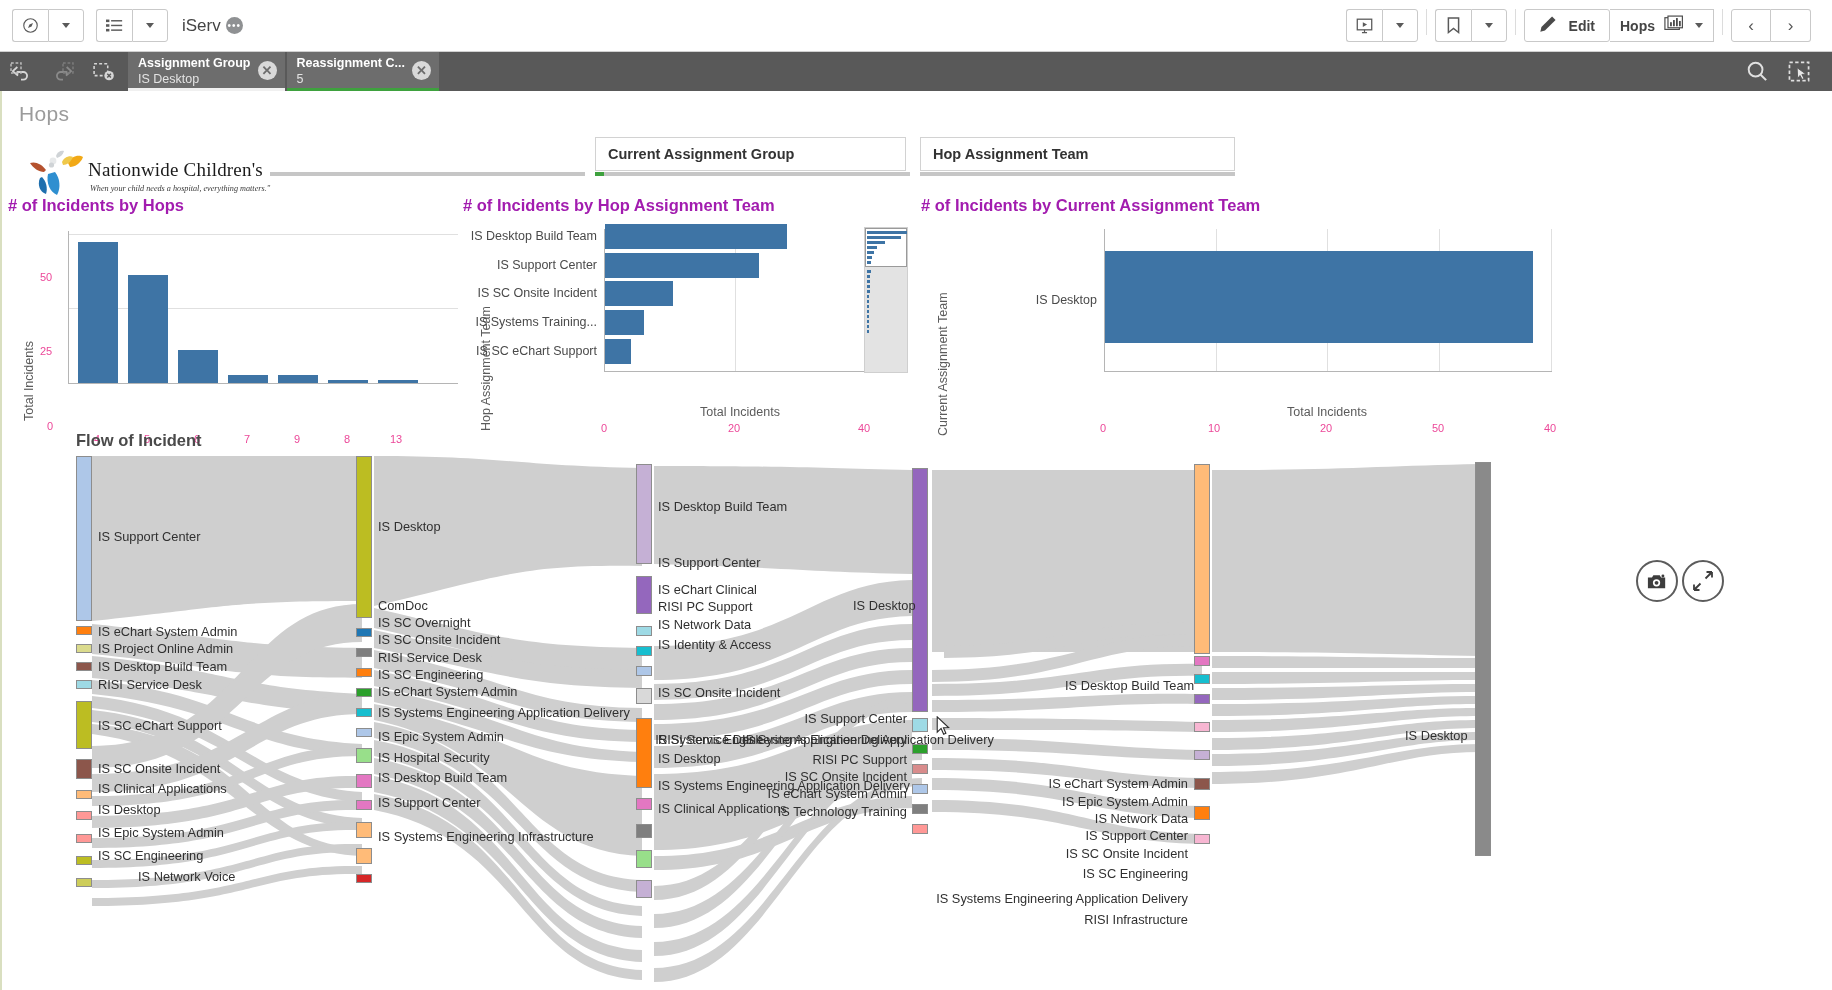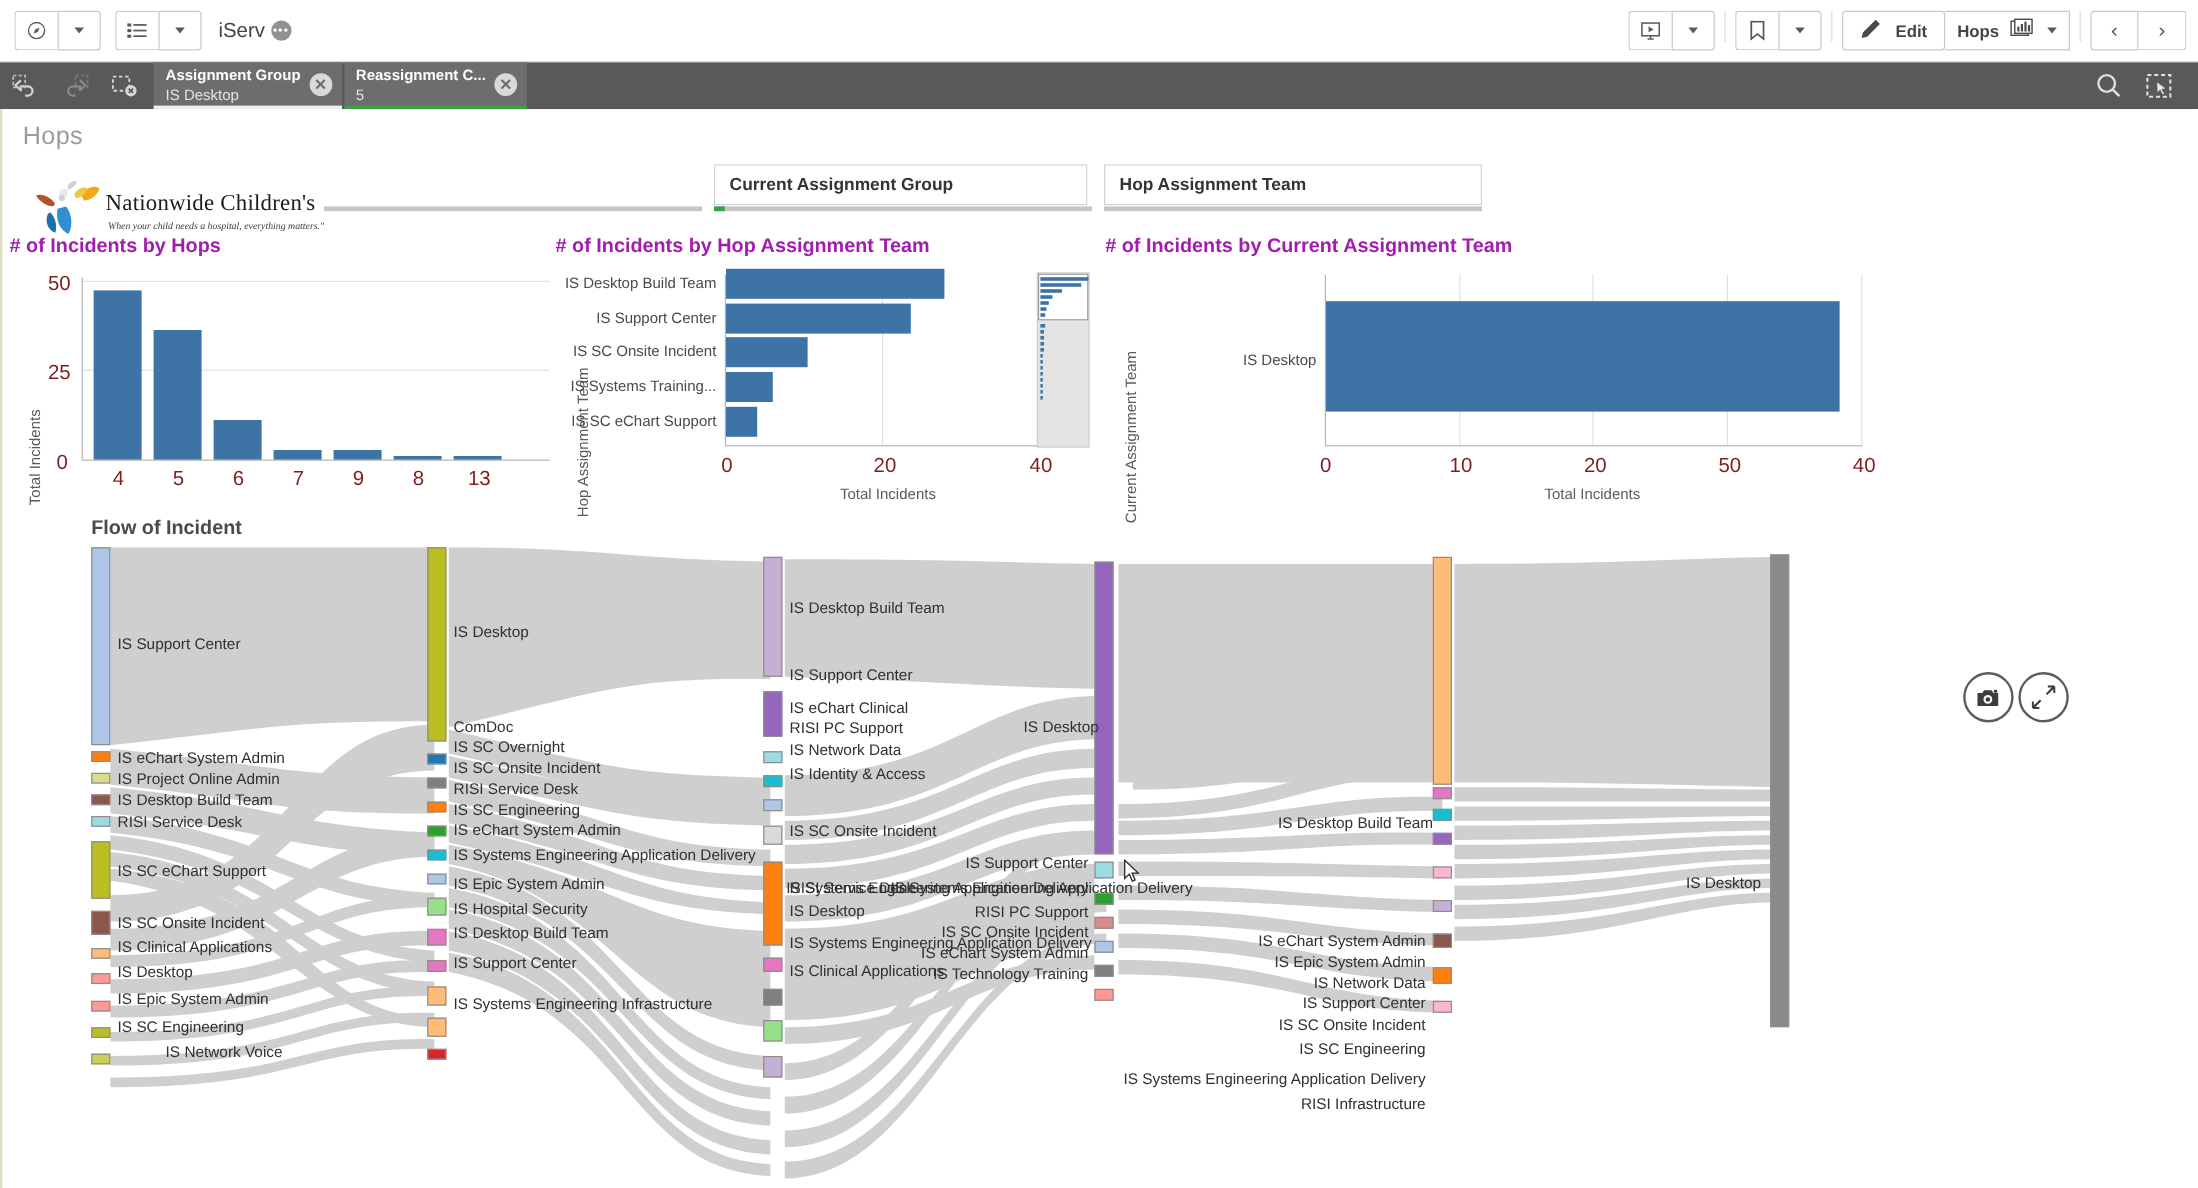--- a/index.html
+++ b/index.html
@@ -19,21 +19,21 @@
     font-size:13px; color:#595959;
   }
   .tb-btn.left{ border-radius:3px 0 0 3px; border-right:none;}
   .tb-btn.right{ border-radius:0 3px 3px 0; }
   .caret{ width:0;height:0;border-left:4px solid transparent;border-right:4px solid transparent;border-top:5px solid #5a5a5a;}
   #app-name{ font-size:17px; color:#444; margin-left:14px; display:flex; align-items:center; gap:5px;}
   .badge-dots{
     width:17px;height:17px;border-radius:50%;background:#8f9193;display:inline-flex;
     align-items:center;justify-content:center;color:#fff;font-size:10px;letter-spacing:1px;
   }
-  #toolbar-right{ margin-left:auto; display:flex; align-items:flex-start; gap:0; padding-right:10px;}
+  #toolbar-right{ margin-left:auto; display:flex; align-items:flex-start; gap:0; padding-right:21px;}
   #toolbar-right .sep{ width:1px; height:26px; background:#dcdcdc; margin:0 8px;}
   .edit-btn{ display:flex;align-items:center;gap:12px;padding:0 14px;height:33px;
     border:1px solid #c9c9c9;border-radius:3px;cursor:pointer;font-size:14px;color:#454545;font-weight:600;}
   .sheet-btn{ display:flex;align-items:center;gap:9px;padding:0 10px;height:33px;
     border:1px solid #c9c9c9;border-left:none;cursor:pointer;font-size:14px;color:#454545;font-weight:600;}
   .nav-btn{ width:40px;height:33px;border:1px solid #c9c9c9;display:flex;align-items:center;
     justify-content:center;cursor:pointer;color:#555;font-size:17px;}
 
   
   #selection-bar{
@@ -76,21 +76,21 @@
   .filter-box{ position:absolute; height:34px; border:1px solid #d2d2d2; background:#fff;
     display:flex; align-items:center; padding:0 12px; font-size:14.5px; font-weight:bold;
     color:#333; cursor:pointer;}
   .filter-under{ position:absolute; height:4px; background:#c6c6c6; }
   .filter-under .fill{ height:100%; background:#3ea13e; }
 
   
   .chart-title{ position:absolute; font-size:16.5px; font-weight:bold; color:#a21caf;}
   .axis-title{ position:absolute; font-size:12.5px; color:#5b5b5b; }
   .axis-title.vert{ transform-origin:0 0; transform:rotate(-90deg); white-space:nowrap;}
-  .tick{ position:absolute; font-size:17px; color:#7f1d1d; }
+  .tick{ position:absolute; font-size:11px; color:#ec4899;margin-top:44px; }
   .gridline{ position:absolute; background:#e0e0e0; }
   .axisline{ position:absolute; background:#b5b5b5; }
   .bar{ position:absolute; background:#3e74a5; }
   .catlabel{ position:absolute; font-size:12.5px; color:#4a4a4a; text-align:right;
     white-space:nowrap;}
 
   
   #sankey-title{ position:absolute; left:74px; top:340px; font-size:16.5px;
     font-weight:bold; color:#4a4a4a;}
   #sankey-wrap{ position:absolute; left:0px; top:365px; width:1832px; height:534px;}

